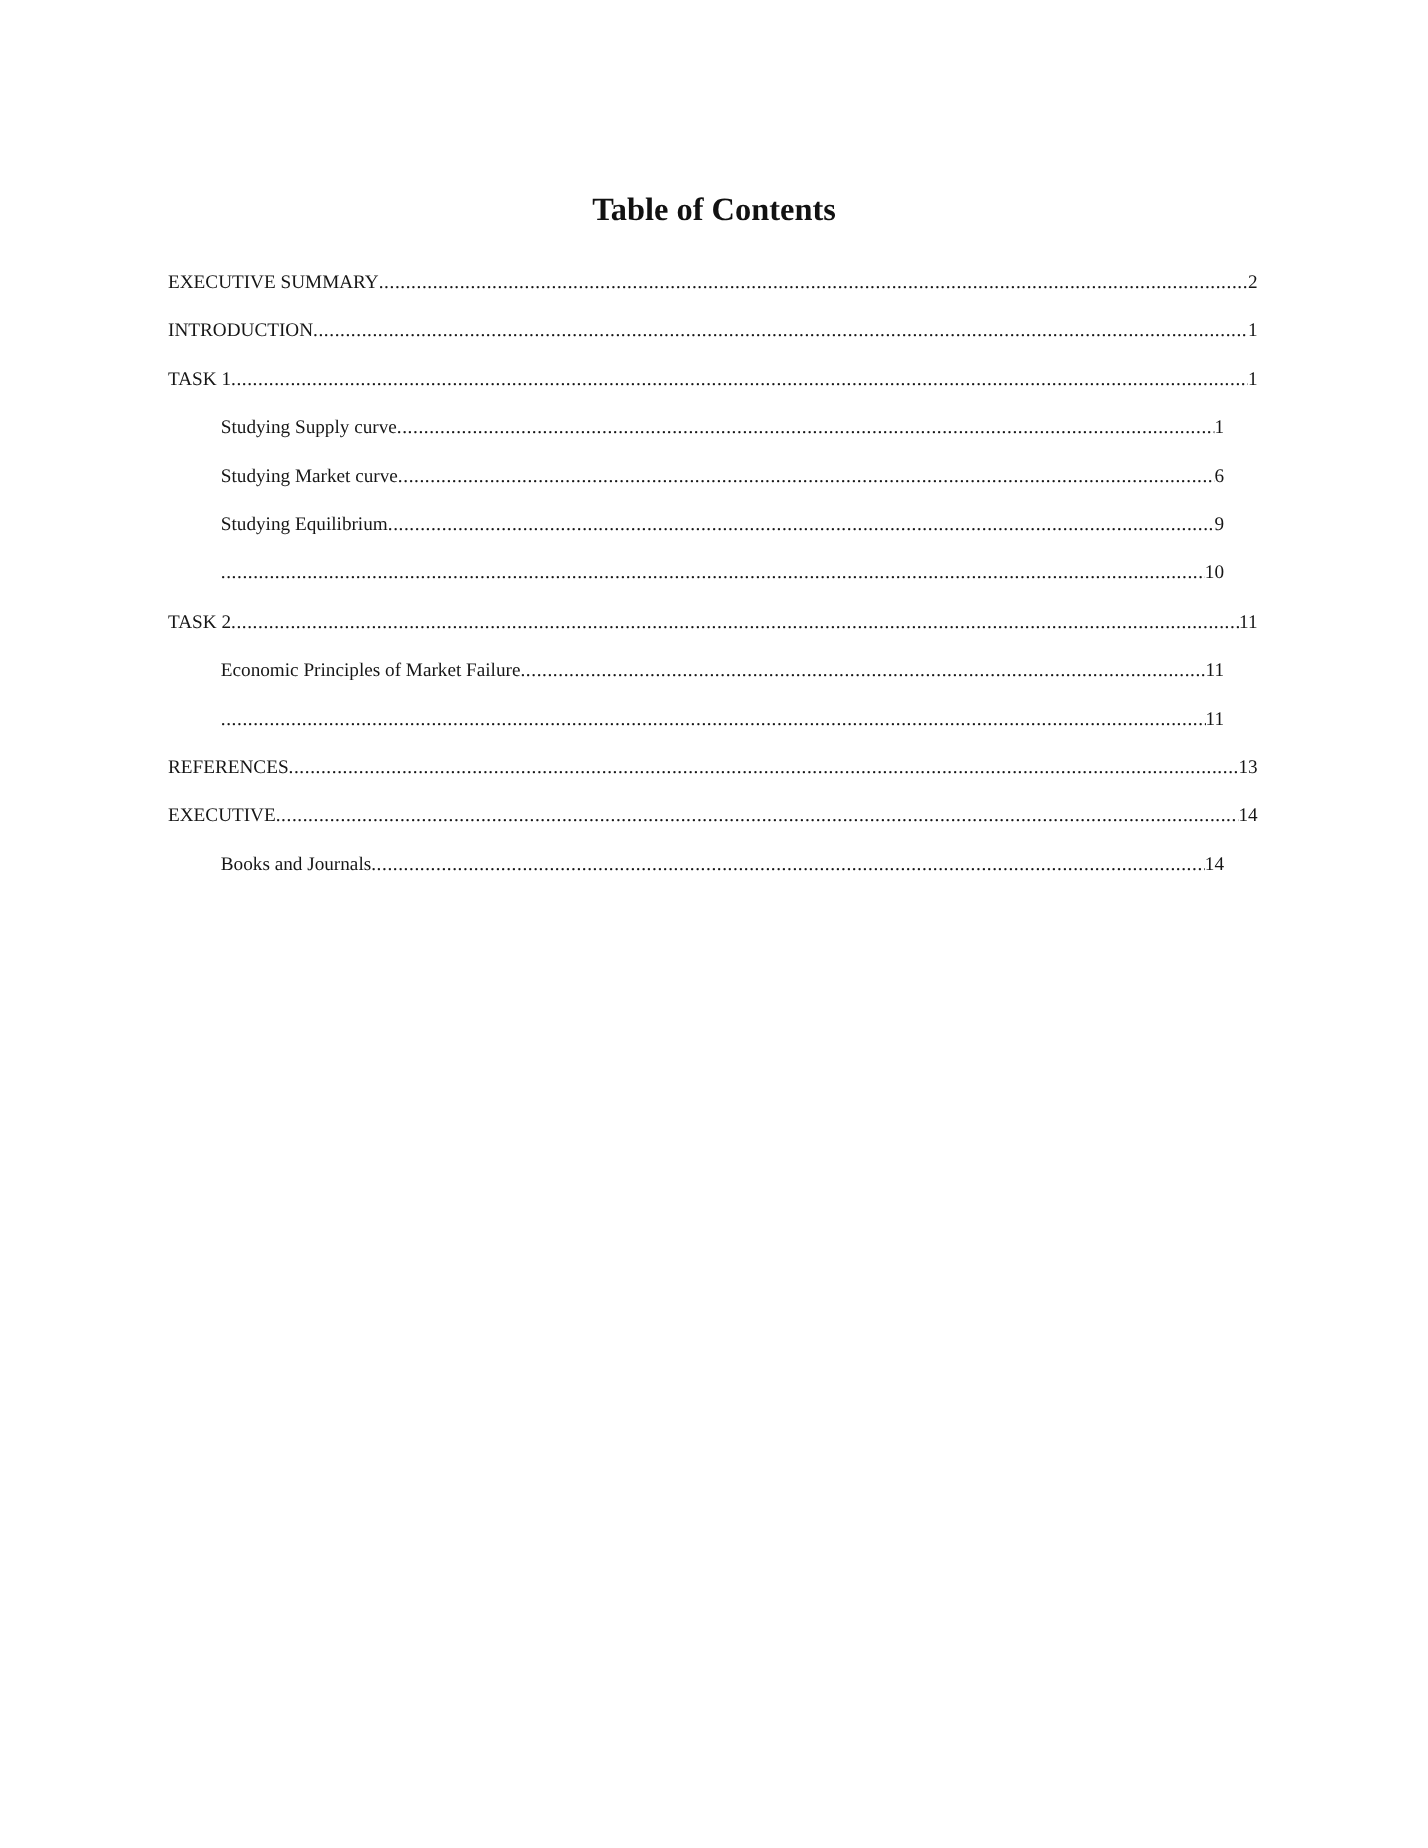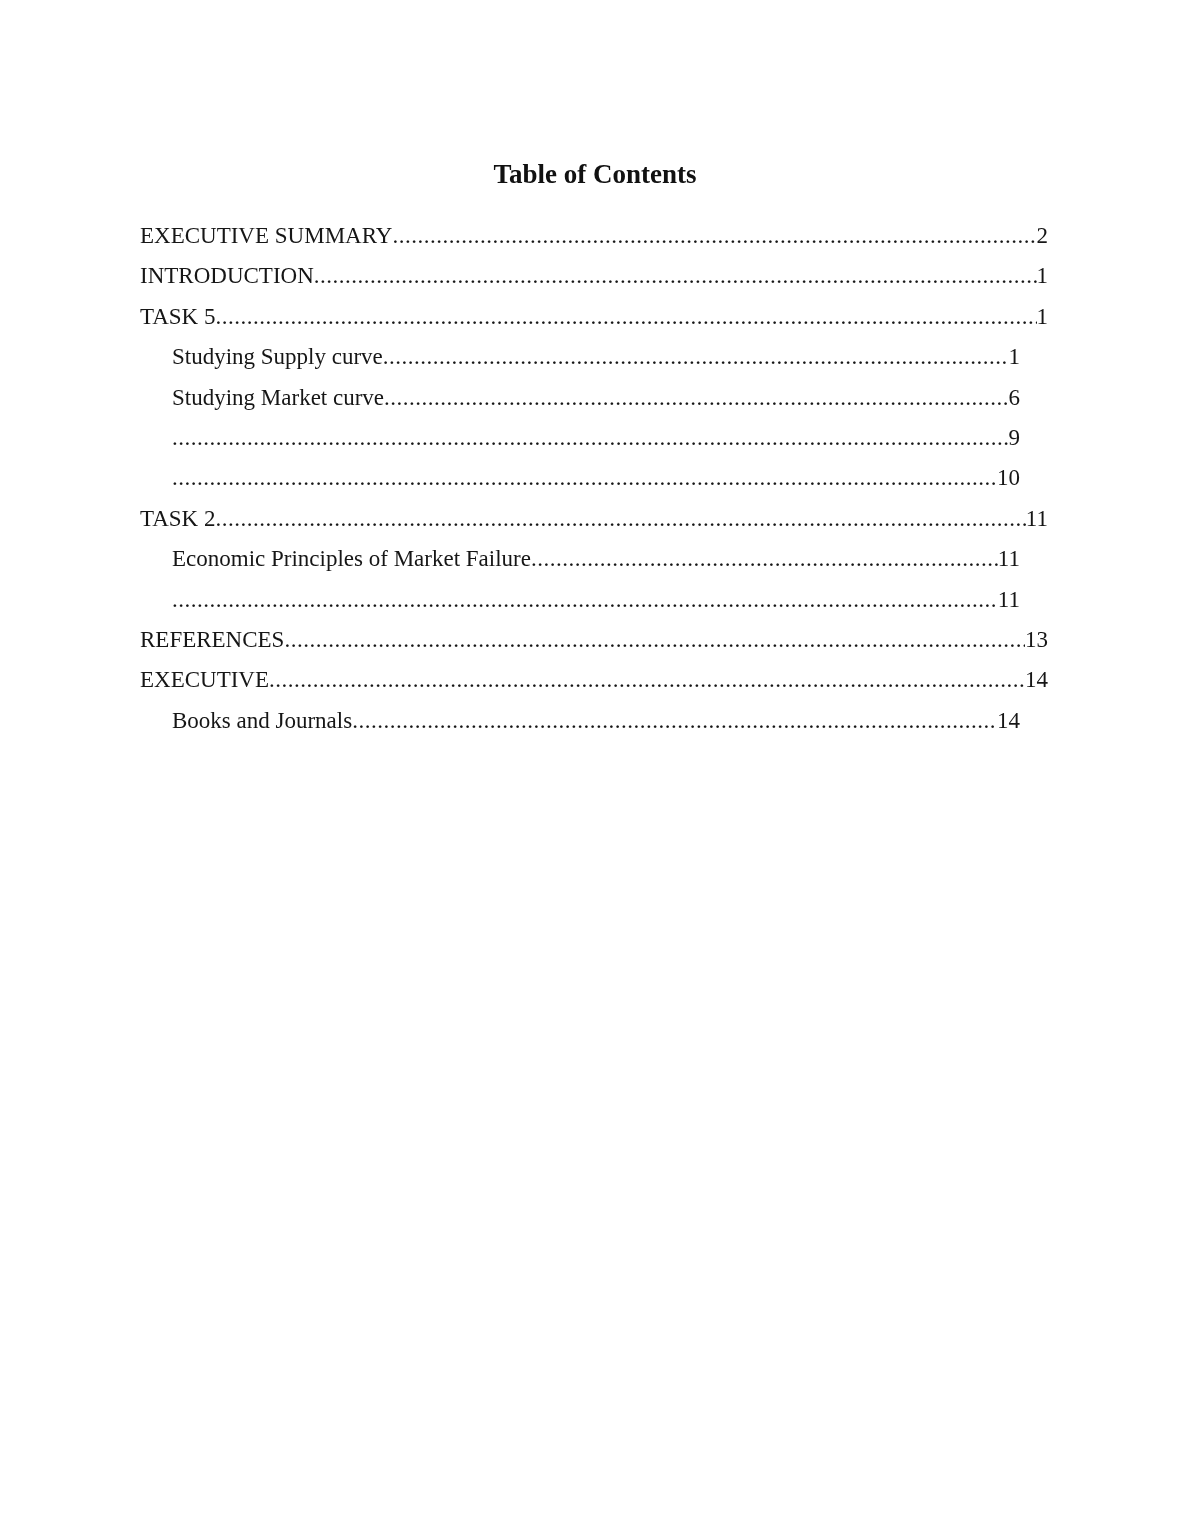--- a/index.html
+++ b/index.html
@@ -24,26 +24,26 @@
     font-weight: bold;
     text-align: center;
     color: #111111;
   }
   .toc {
     margin: 26px 142px 0 140px; 
   }
   .toc-entry {
     display: flex;
     align-items: baseline;
-    font-size: 23px;
+    font-size: 16px;
     line-height: 40.4px;
     white-space: nowrap;
   }
   .toc-entry.indent {
-    margin-left: 32px;
+    margin-left: 44px;
     margin-right: 28px;
   }
   .toc-label {
     flex: 0 0 auto;
   }
   .toc-dots {
     flex: 1 1 auto;
     overflow: hidden;
     min-width: 0;
   }
@@ -66,35 +66,36 @@
         <span class="toc-label">EXECUTIVE SUMMARY</span>
         <span class="toc-dots"></span>
         <span class="toc-page">2</span>
       </div>
       <div class="toc-entry">
         <span class="toc-label">INTRODUCTION</span>
         <span class="toc-dots"></span>
         <span class="toc-page">1</span>
       </div>
       <div class="toc-entry">
-        <span class="toc-label">TASK 5</span>
+        <span class="toc-label">TASK 1</span>
         <span class="toc-dots"></span>
         <span class="toc-page">1</span>
       </div>
       <div class="toc-entry indent">
         <span class="toc-label">Studying Supply curve</span>
         <span class="toc-dots"></span>
         <span class="toc-page">1</span>
       </div>
       <div class="toc-entry indent">
         <span class="toc-label">Studying Market curve</span>
         <span class="toc-dots"></span>
         <span class="toc-page">6</span>
       </div>
       <div class="toc-entry indent">
+        <span class="toc-label">Studying Equilibrium</span>
         <span class="toc-dots"></span>
         <span class="toc-page">9</span>
       </div>
       <div class="toc-entry indent">
         <span class="toc-dots"></span>
         <span class="toc-page">10</span>
       </div>
       <div class="toc-entry">
         <span class="toc-label">TASK 2</span>
         <span class="toc-dots"></span>

